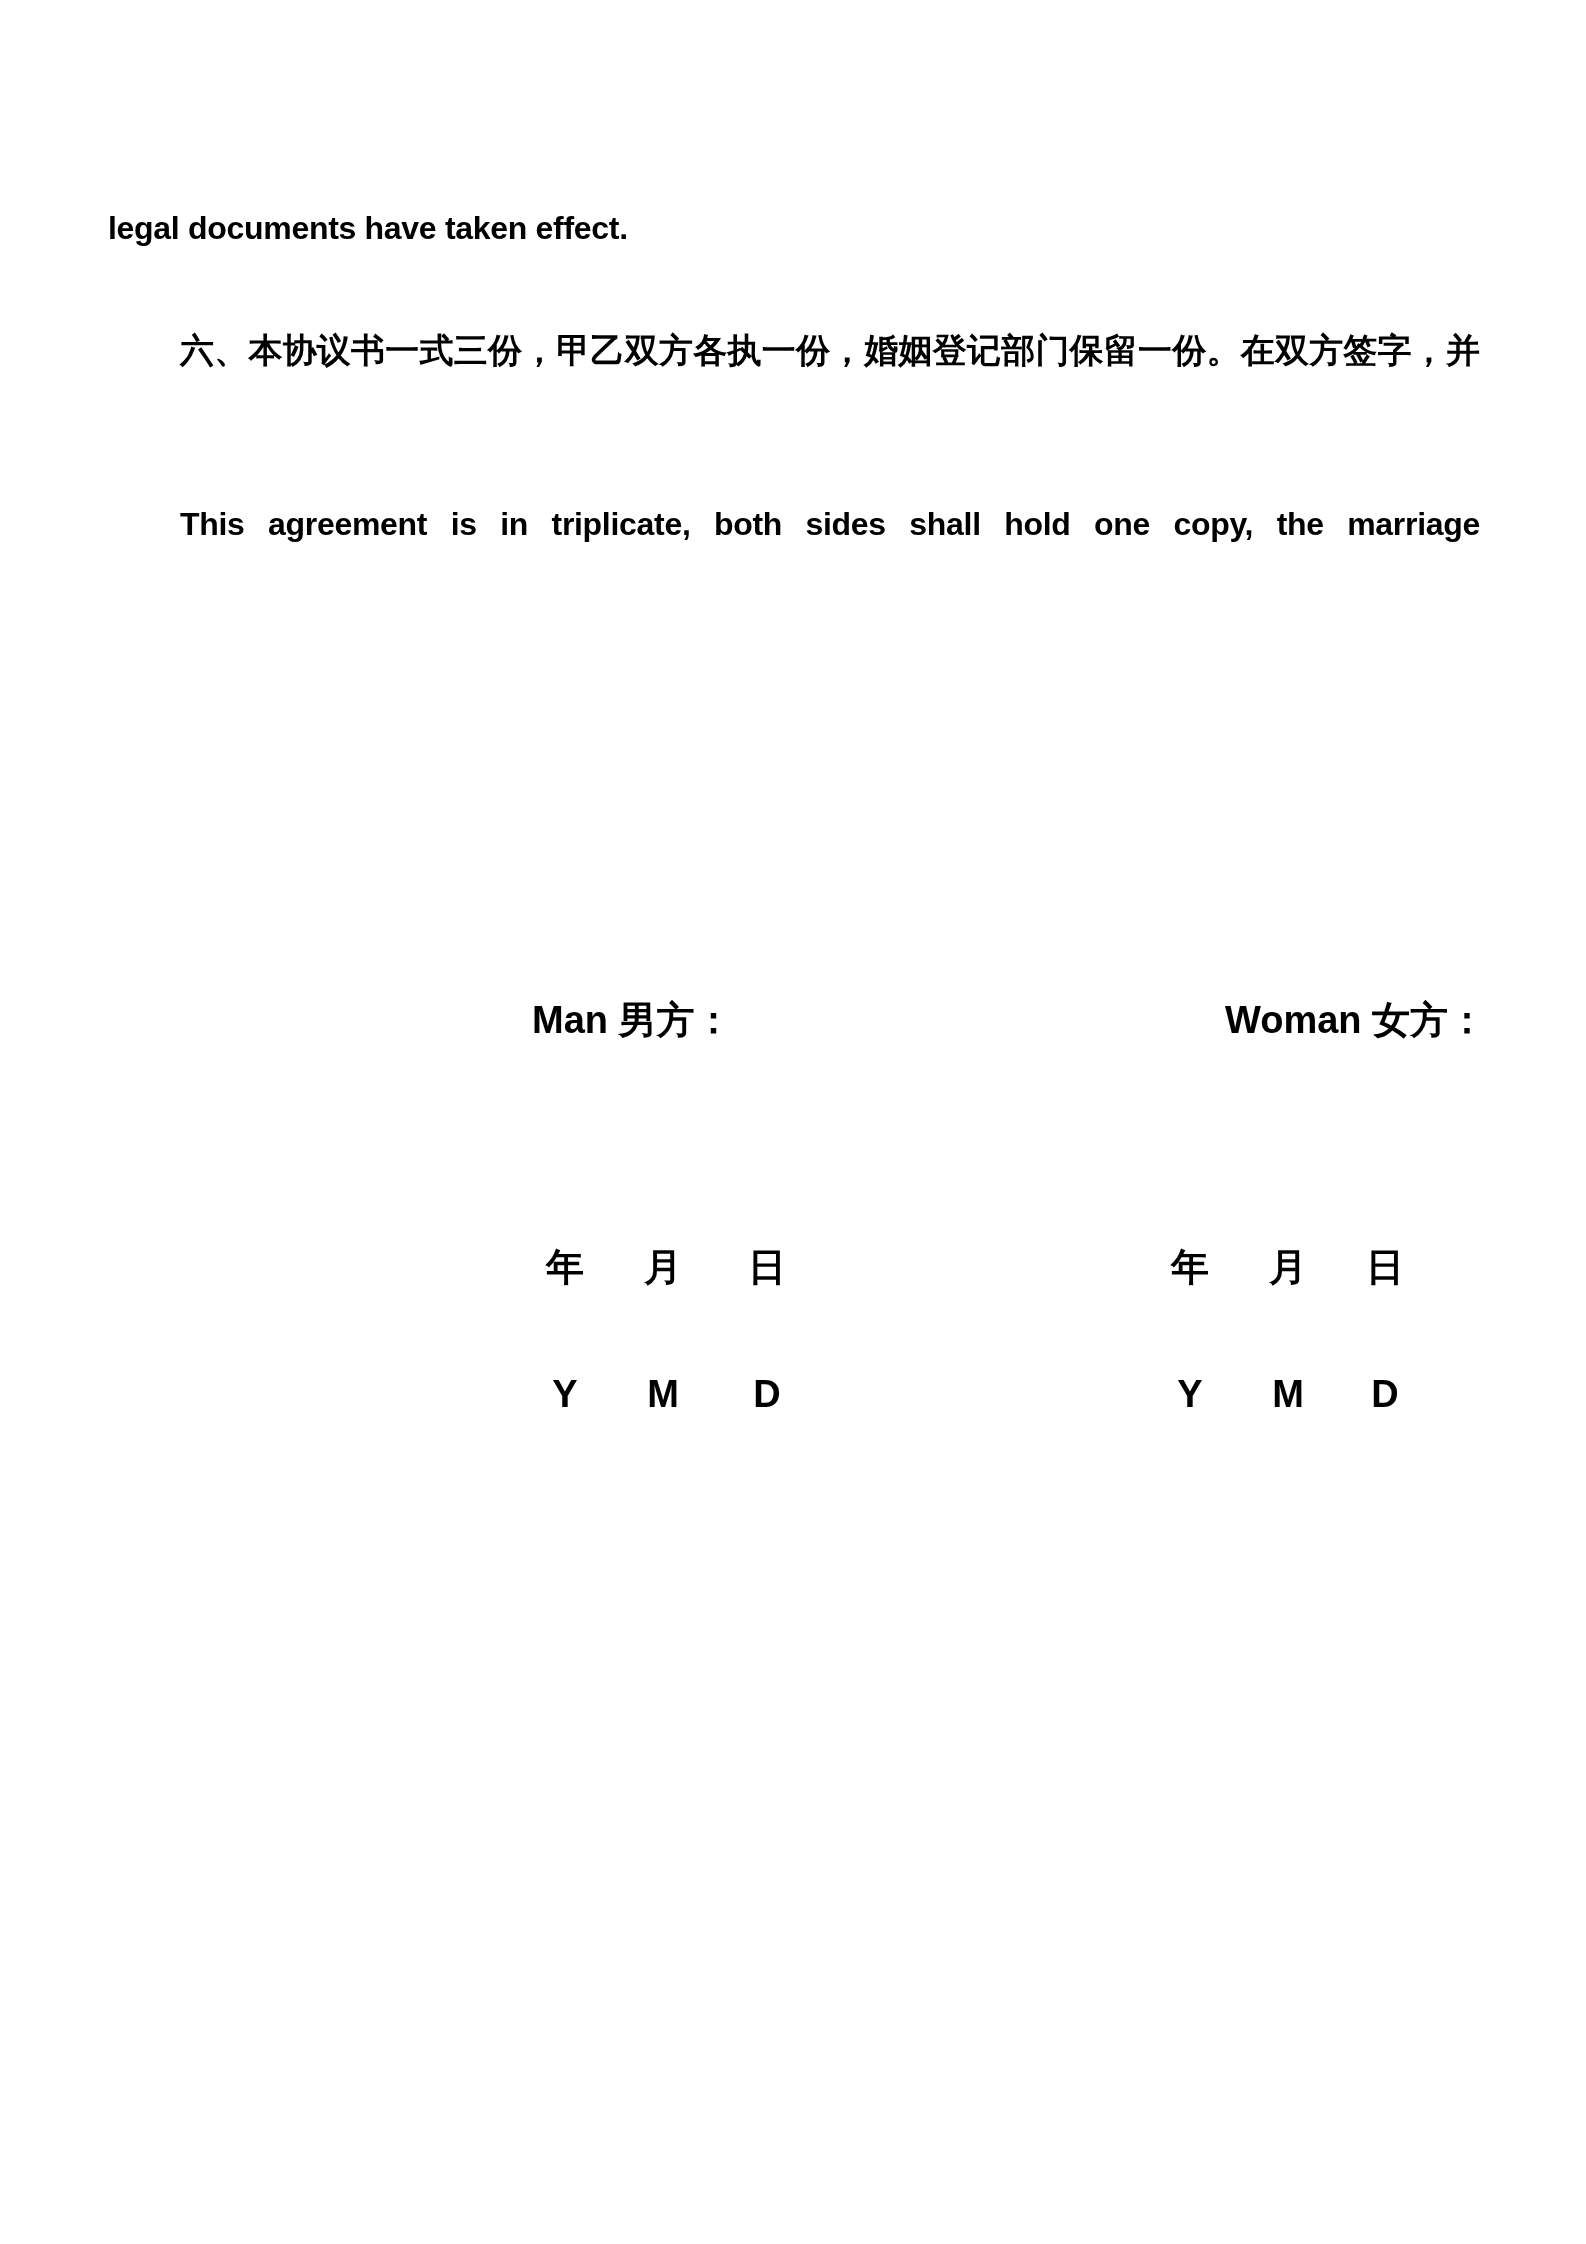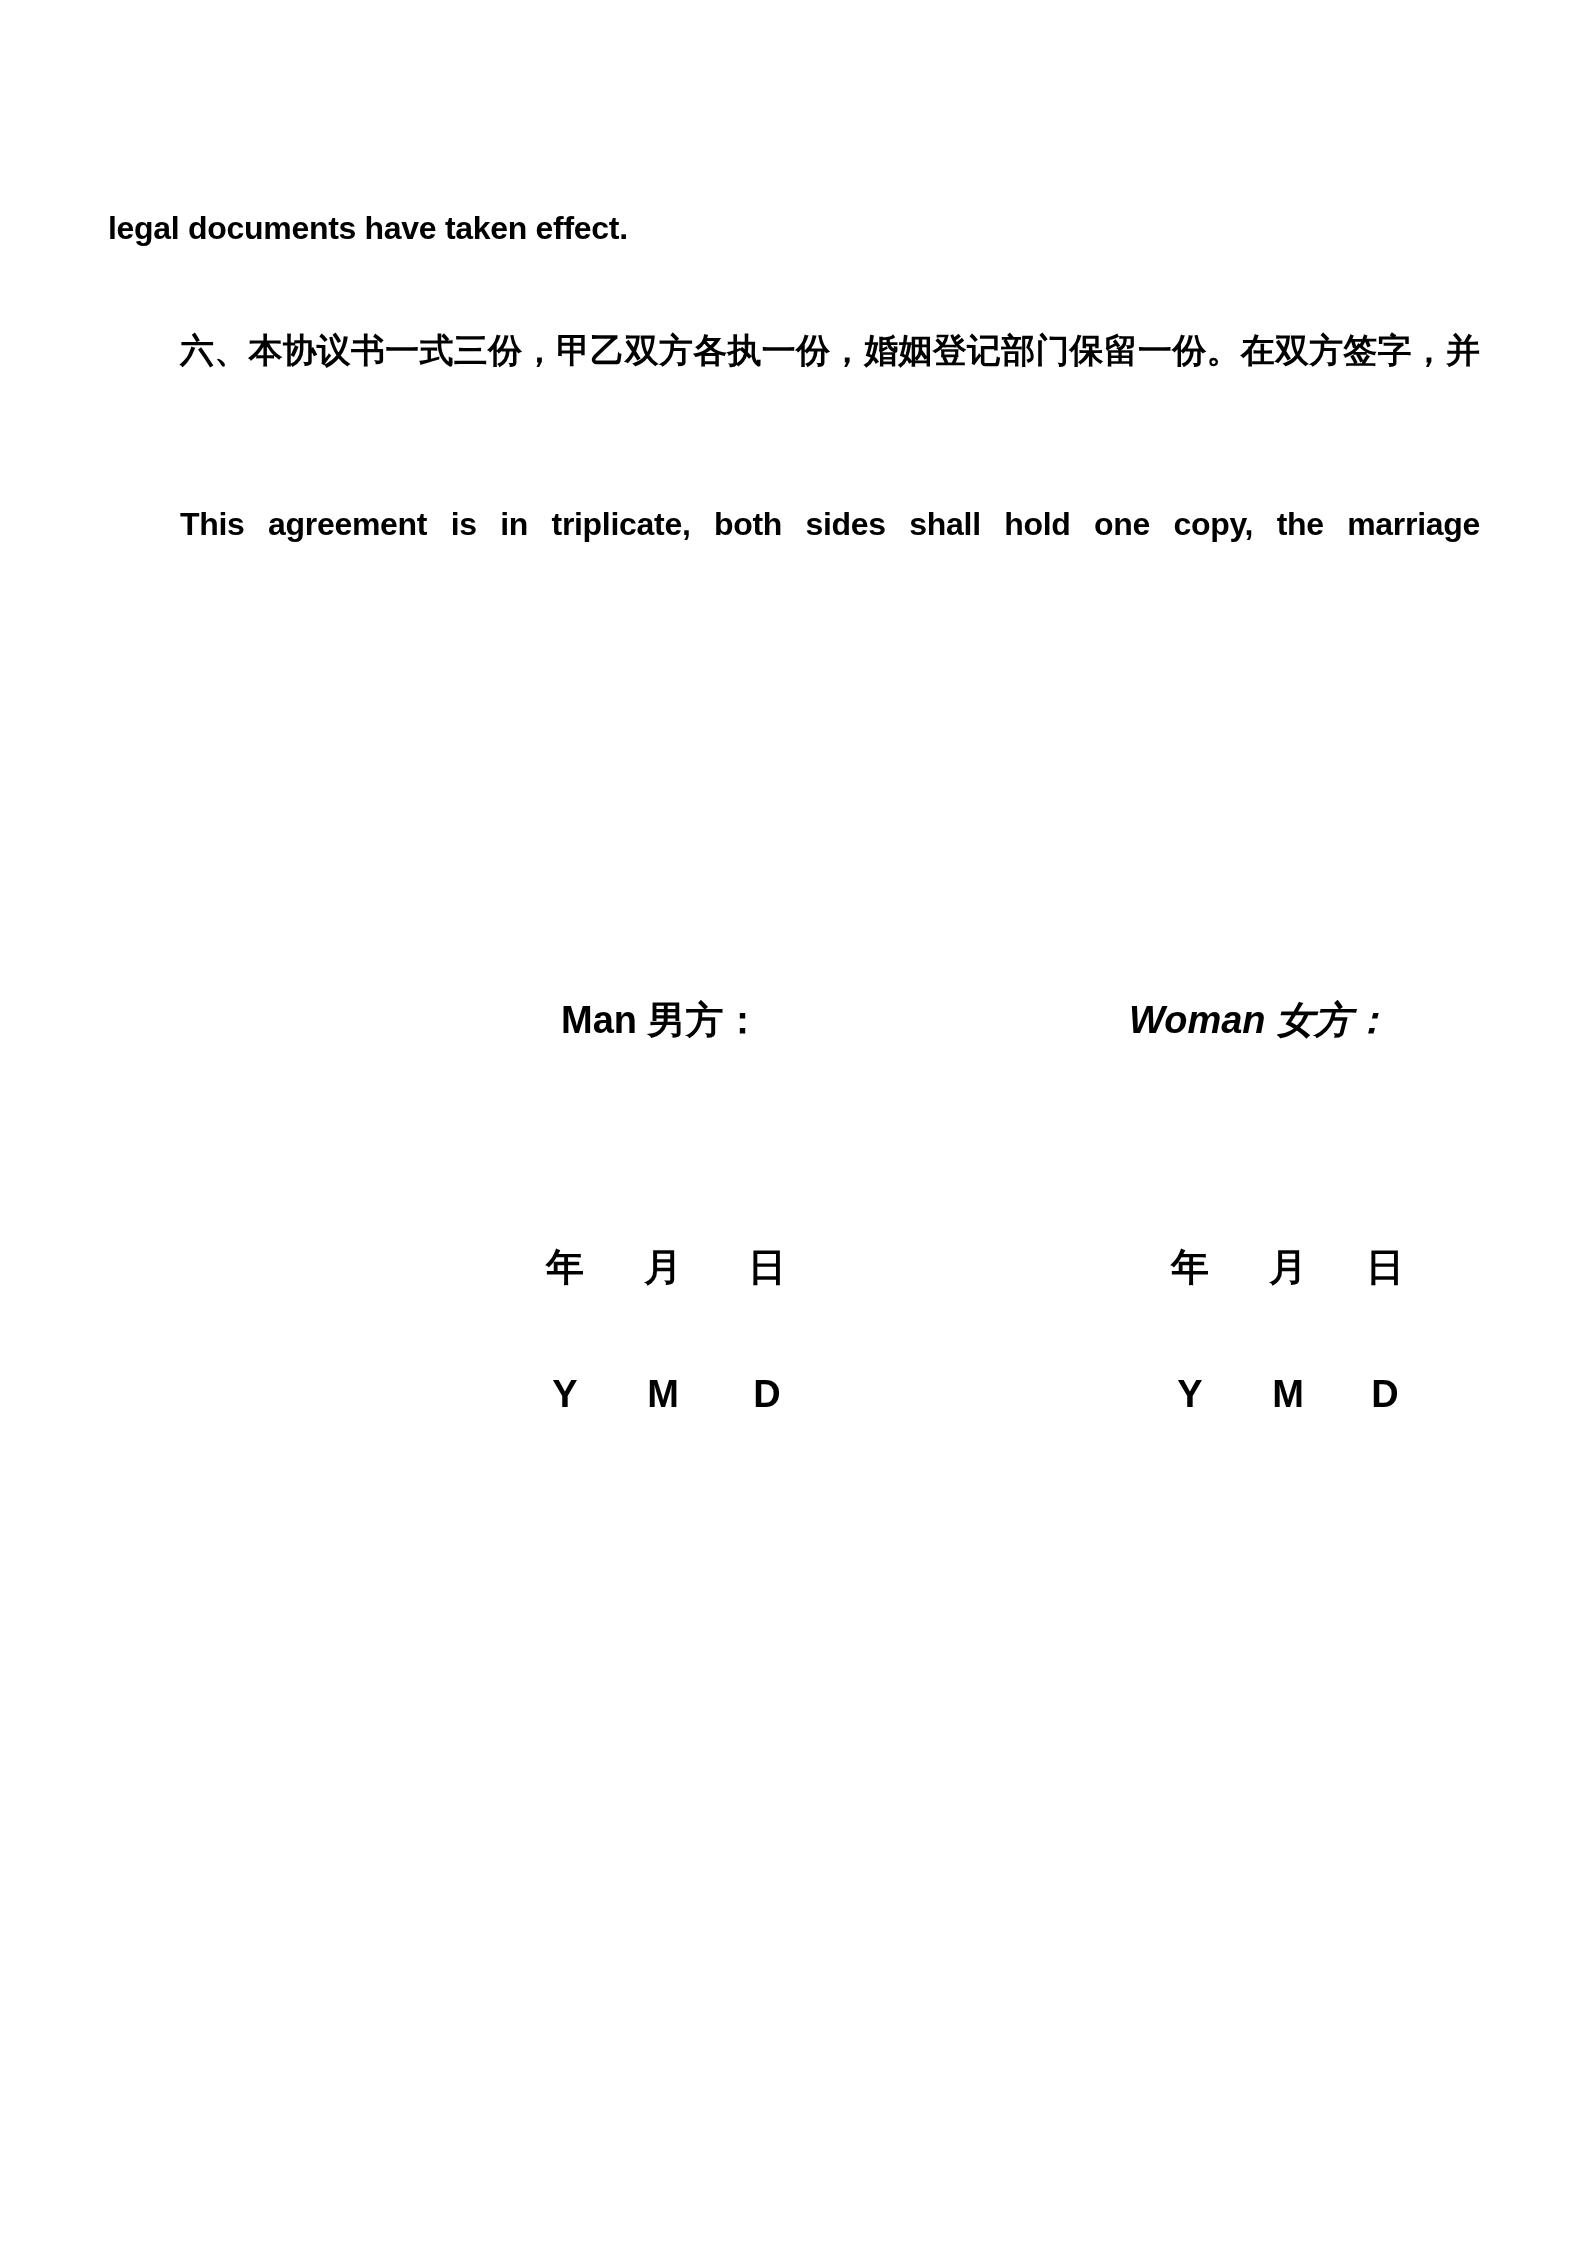--- a/index.html
+++ b/index.html
@@ -50,22 +50,22 @@
     line-height: 87px;
     letter-spacing: -0.3px;
   }
   .sig-label {
     position: absolute;
     top: 1001px;
     font-size: 38px;
     line-height: 1;
     white-space: nowrap;
   }
-  .sig-label.man   { left: 561px; }
-  .sig-label.woman { left: 1129px; font-style: italic; }
+  .sig-label.man   { left: 532px; }
+  .sig-label.woman { left: 1225px; }
   .date-cell {
     position: absolute;
     width: 44px;
     text-align: center;
     font-size: 38px;
     line-height: 1;
   }
   .row-cn .date-cell { top: 1248px; }
   .row-en .date-cell { top: 1375px; }
   

